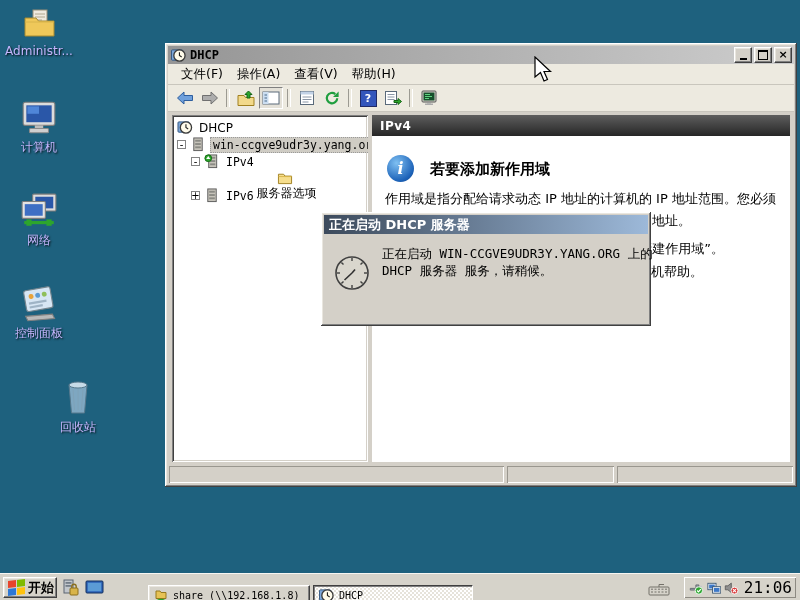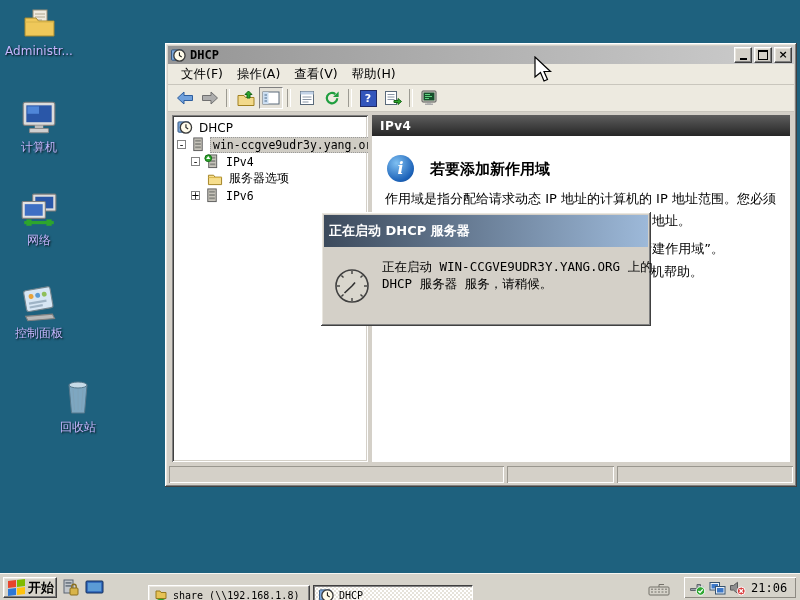--- a/index.html
+++ b/index.html
@@ -58,39 +58,39 @@
   
   .trow { height:17px; display:flex; align-items:center; font-size:12px; color:#000; white-space:nowrap; }
   .expander { width:9px; height:9px; box-sizing:border-box; border:1px solid #848484; background:#fff; display:inline-flex; align-items:center; justify-content:center; font-size:10px; line-height:7px; margin-right:4px; flex:0 0 auto; }
   .ticon { width:16px; height:15px; margin-right:4px; flex:0 0 auto; }
   .tlabel { padding:0 2px; }
   .tlabel.mono { font-family:"DejaVu Sans Mono","Liberation Mono",monospace; font-size:11.5px; }
   .tlabel.sel { background:#CFCCC4; border:1px dotted #9a9a9a; }
 
   
   .dialog { position:absolute; left:321px; top:212px; width:330px; height:114px; background:#D4D0C8; padding:3px; box-sizing:border-box; z-index:20; }
-  .dlg-title { height:32px; background:linear-gradient(to right,#3C4A5C,#9DB9D9); color:#fff; font-weight:bold; font-size:13px; display:flex; align-items:center; padding-left:5px; }
+  .dlg-title { height:19px; background:linear-gradient(to right,#3C4A5C,#9DB9D9); color:#fff; font-weight:bold; font-size:13px; display:flex; align-items:center; padding-left:5px; }
   .dlg-body { position:relative; height:86px; }
   .dlg-msg { position:absolute; left:58px; top:11px; font-size:12.5px; line-height:17px; color:#000; font-family:"DejaVu Sans Mono","Liberation Mono",monospace; white-space:nowrap; }
   .wait-clock { position:absolute; left:8px; top:19px; }
 
   
   .taskbar { position:absolute; left:0; top:573px; width:800px; height:27px; background:#D6D3CA; border-top:1px solid #F7F6F2; box-sizing:border-box; z-index:30; }
   .tb-abs { position:absolute; box-sizing:border-box; }
   .btn3d { background:#D6D3CA; border:1px solid; border-color:#FFF #404040 #404040 #FFF; box-shadow:inset -1px -1px 0 #808080, inset 1px 1px 0 #E9E6DF; display:flex; align-items:center; font-size:12px; color:#000; }
   .start { left:3px; top:3px; width:54px; height:21px; padding-left:4px; gap:3px; font-weight:bold; font-size:13px; }
   .task { height:21px; top:11px; padding-left:5px; gap:5px; font-family:"DejaVu Sans Mono","Liberation Mono",monospace; font-size:10px; white-space:nowrap; overflow:hidden; }
   .task.active { border-color:#404040 #FFF #FFF #404040; box-shadow:inset 1px 1px 0 #808080;
                  background-color:#E6E3DA;
                  background-image:linear-gradient(45deg,#fff 25%,transparent 25%,transparent 75%,#fff 75%),
                                   linear-gradient(45deg,#fff 25%,transparent 25%,transparent 75%,#fff 75%);
                  background-size:4px 4px; background-position:0 0,2px 2px; }
   .tray { left:684px; top:3px; width:112px; height:21px; display:flex; align-items:center; gap:3px; padding:0 4px 0 5px;
           box-shadow:inset 1px 1px 0 #fff, inset -1px -1px 0 #8d8a82; }
-  .tray-clock { margin-left:2px; font-family:"DejaVu Sans Mono","Liberation Mono",monospace; font-size:12px; color:#000; }
+  .tray-clock { margin-left:2px; font-family:"DejaVu Sans Mono","Liberation Mono",monospace; font-size:16px; color:#000; }
   .winflag { display:grid; grid-template-columns:8px 8px; grid-template-rows:7px 7px; gap:1px; transform:skewY(-6deg); }
   .winflag i { display:block; }
 
   .cursor { position:absolute; left:533px; top:56px; z-index:40; }
 </style>
 </head>
 <body>
 
 <div class="screen">
 
@@ -276,21 +276,21 @@
           <svg class="ticon" viewBox="0 0 16 16">
               <rect x="4.5" y="1" width="8.5" height="13.5" fill="#C6C3BA" stroke="#5a5a5a"></rect>
               <rect x="6" y="3" width="5.5" height="2" fill="#8a8a84"></rect>
               <rect x="6" y="6.5" width="5.5" height="2" fill="#8a8a84"></rect>
               <rect x="6" y="10" width="5.5" height="2" fill="#8a8a84"></rect>
               <circle cx="4" cy="4.5" r="3.6" fill="#2DA52D" stroke="#0F6B0F"></circle>
               <path d="M4 2.2 L6.2 5.4 H1.8 Z" fill="#fff"></path>
             </svg>
           <span class="tlabel mono">IPv4</span>
         </div>
-        <div class="trow" style="padding-left:33px;">
+        <div class="trow" style="padding-left:33px;flex-direction:column;">
           <svg class="ticon" viewBox="0 0 16 16">
               <path d="M1 4.5 h5.5 l1.5 2 H15 v8 H1 Z" fill="#F6DE8D" stroke="#A08020"></path>
               <path d="M1 7 H15" stroke="#D8B44A"></path>
             </svg>
           <span class="tlabel">服务器选项</span>
         </div>
         <div class="trow" style="padding-left:17px;">
           <span class="expander">+</span>
           <svg class="ticon" viewBox="0 0 16 16">
               <rect x="3.5" y="1" width="9" height="13.5" fill="#C6C3BA" stroke="#5a5a5a"></rect>

